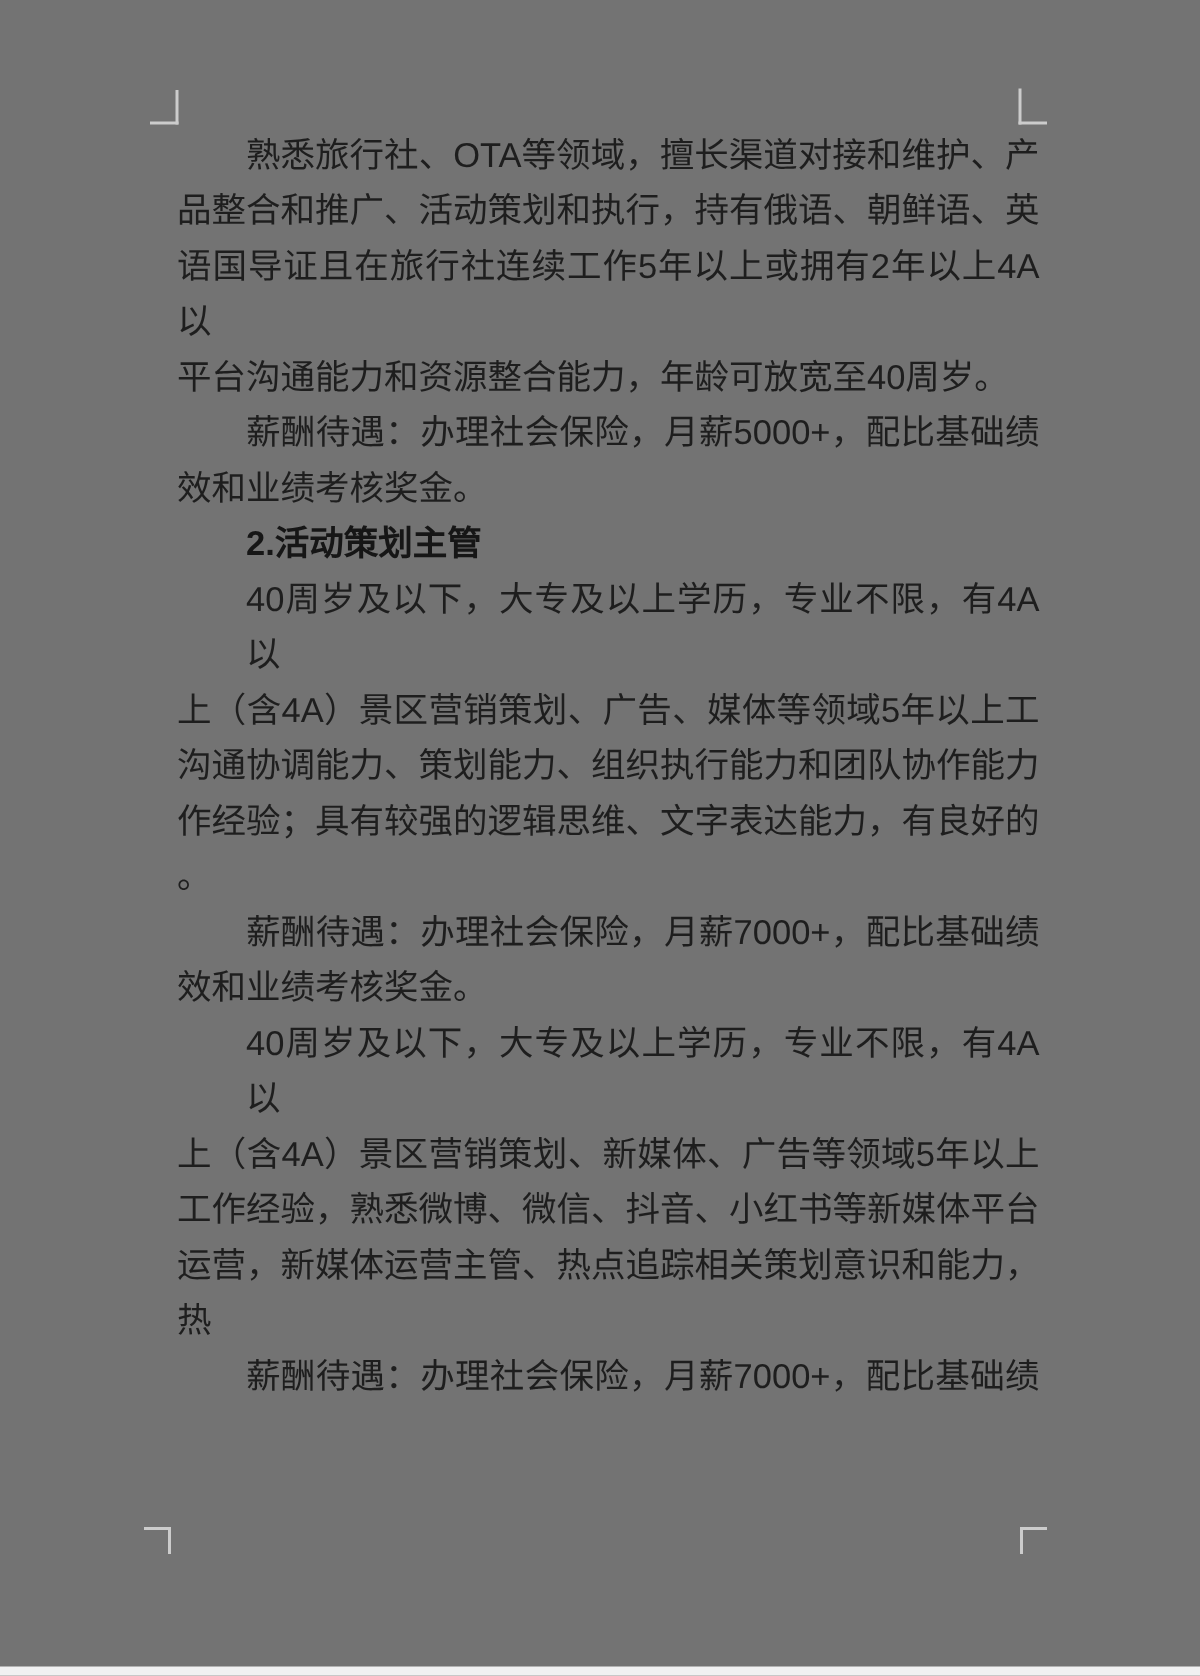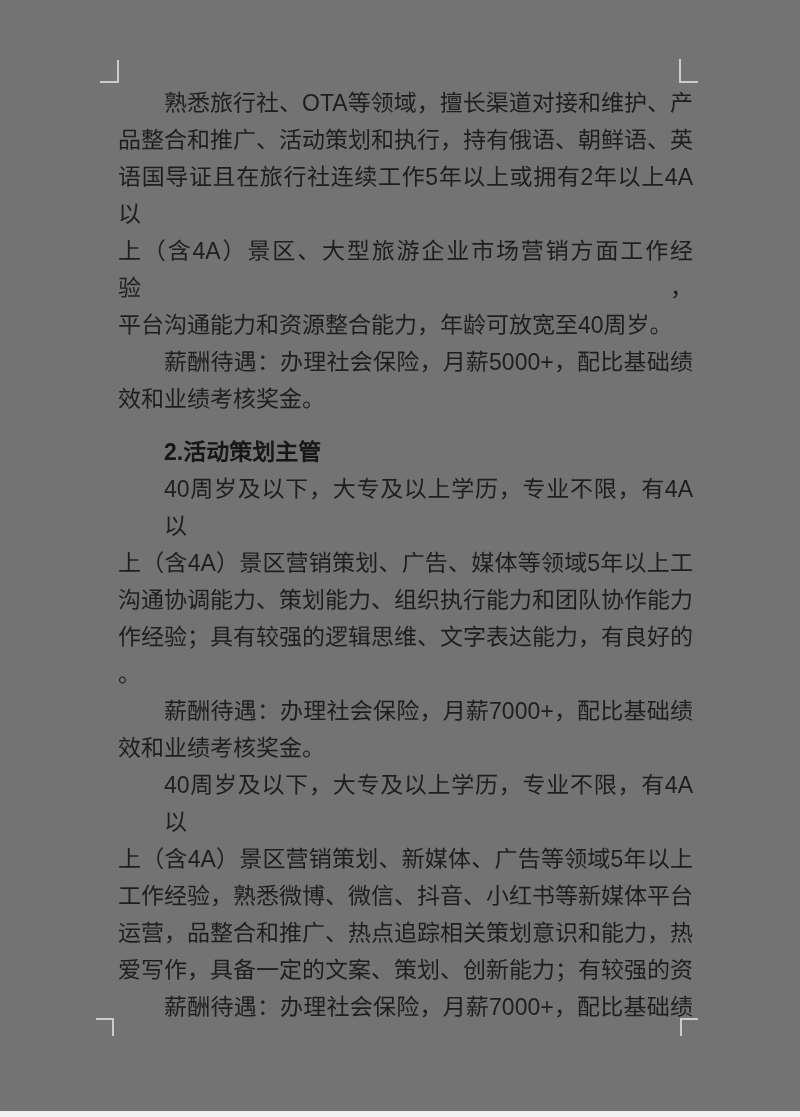--- a/index.html
+++ b/index.html
@@ -62,21 +62,20 @@
   .text-line.no-fill {
     white-space: normal;
     text-align-last: left;
   }
   .text-line.indent {
     padding-left: 46px;         
   }
   .text-line.heading {
     font-weight: 700;
     color: #161616;
-    margin-top: 16px;
   }
   .bottom-strip {
     position: absolute;
     left: 0; bottom: 0;
     width: 800px; height: 6px;
     background: #f1f1f2;
   }
 </style>
 </head>
 <body>
@@ -85,35 +84,33 @@
 
   <span class="crop-mark tl"></span>
   <span class="crop-mark tr"></span>
   <span class="crop-mark bl"></span>
   <span class="crop-mark br"></span>
 
   <div class="text-column">
       <div class="text-line fill indent">熟悉旅行社、OTA等领域，擅长渠道对接和维护、产</div>
       <div class="text-line fill">品整合和推广、活动策划和执行，持有俄语、朝鲜语、英</div>
       <div class="text-line fill">语国导证且在旅行社连续工作5年以上或拥有2年以上4A以</div>
-      <div class="text-line fill">上（含4A）景区、大型旅游企业市场营销方面工作经验，</div>
       <div class="text-line no-fill">平台沟通能力和资源整合能力，年龄可放宽至40周岁。</div>
       <div class="text-line fill indent">薪酬待遇：办理社会保险，月薪5000+，配比基础绩</div>
       <div class="text-line no-fill">效和业绩考核奖金。</div>
       <div class="text-line no-fill indent heading">2.活动策划主管</div>
       <div class="text-line fill indent">40周岁及以下，大专及以上学历，专业不限，有4A以</div>
       <div class="text-line fill">上（含4A）景区营销策划、广告、媒体等领域5年以上工</div>
       <div class="text-line fill">沟通协调能力、策划能力、组织执行能力和团队协作能力</div>
       <div class="text-line fill">作经验；具有较强的逻辑思维、文字表达能力，有良好的</div>
       <div class="text-line no-fill">。</div>
       <div class="text-line fill indent">薪酬待遇：办理社会保险，月薪7000+，配比基础绩</div>
       <div class="text-line no-fill">效和业绩考核奖金。</div>
       <div class="text-line fill indent">40周岁及以下，大专及以上学历，专业不限，有4A以</div>
       <div class="text-line fill">上（含4A）景区营销策划、新媒体、广告等领域5年以上</div>
       <div class="text-line fill">工作经验，熟悉微博、微信、抖音、小红书等新媒体平台</div>
-      <div class="text-line fill">运营，品整合和推广、热点追踪相关策划意识和能力，热</div>
-      <div class="text-line fill">爱写作，具备一定的文案、策划、创新能力；有较强的资</div>
+      <div class="text-line fill">运营，新媒体运营主管、热点追踪相关策划意识和能力，热</div>
       <div class="text-line fill indent">薪酬待遇：办理社会保险，月薪7000+，配比基础绩</div>
     </div>
 
   <div class="bottom-strip"></div>
 
 </div>
 
 </body></html>

